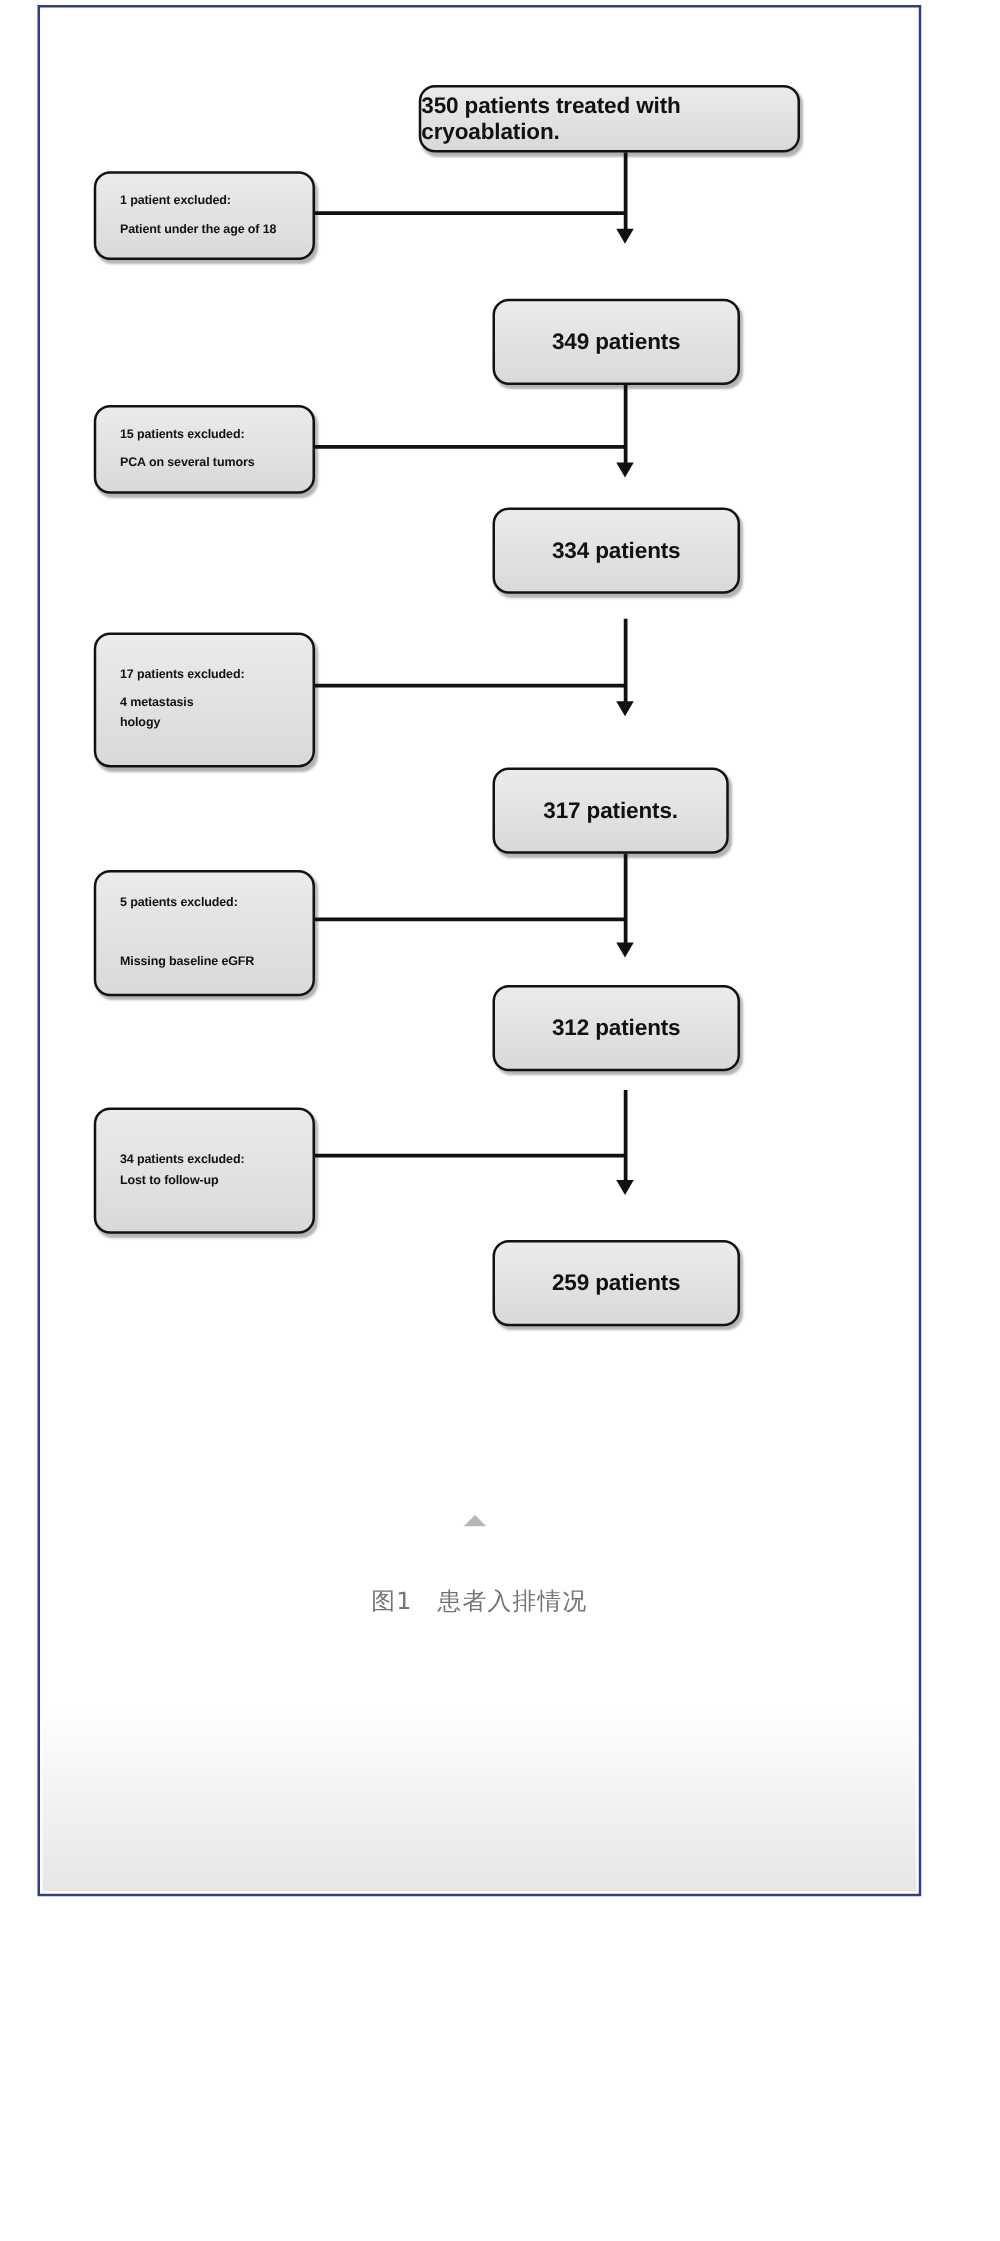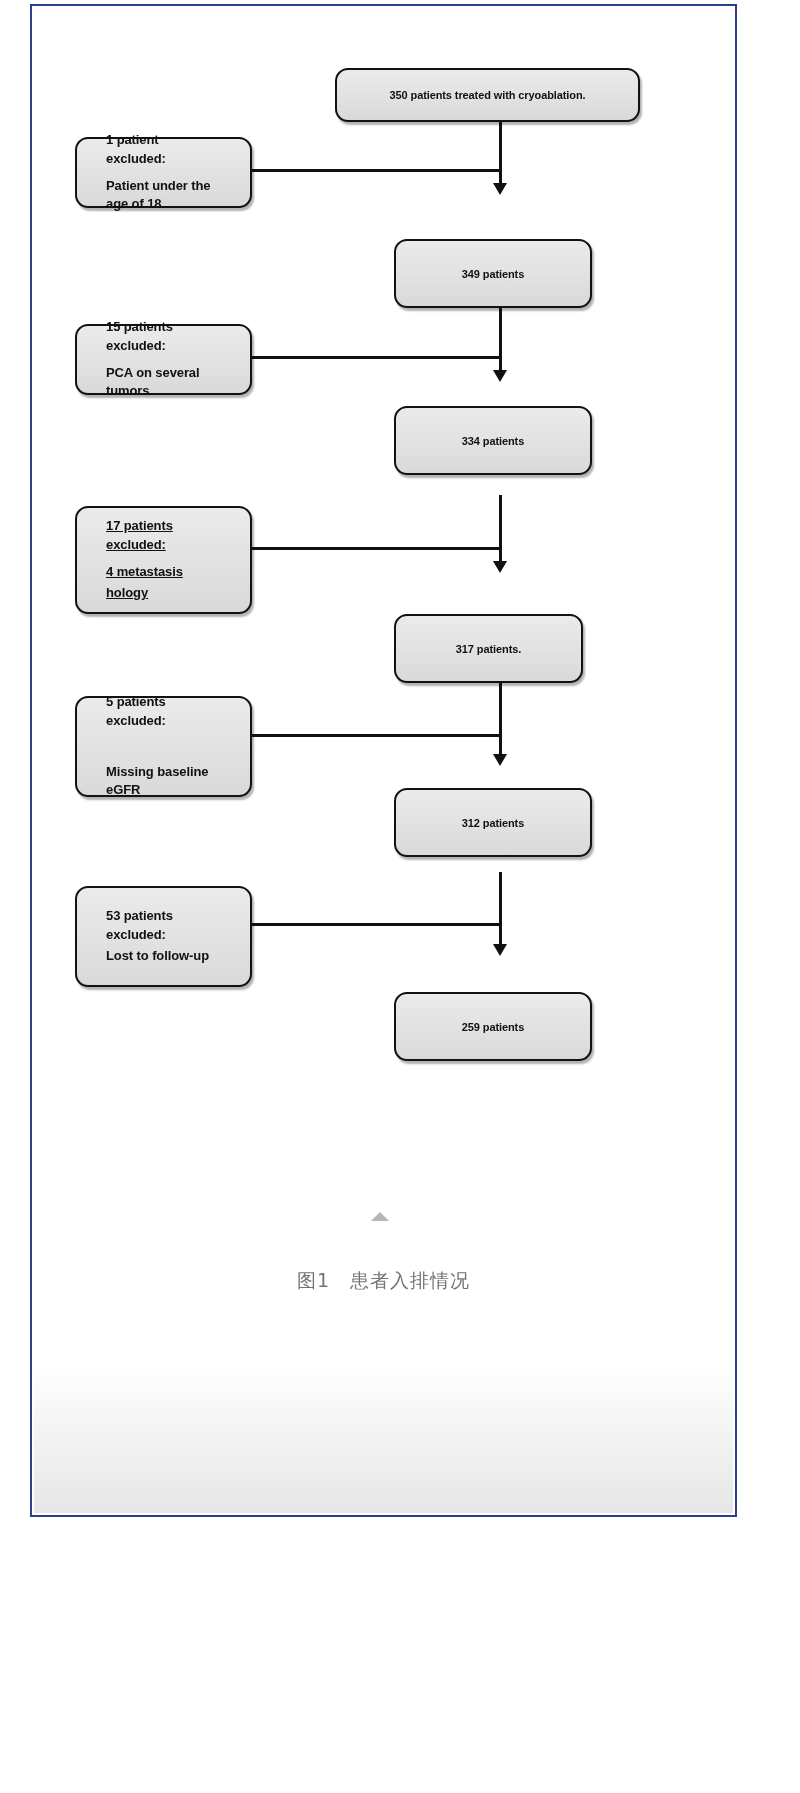--- a/index.html
+++ b/index.html
@@ -59,27 +59,27 @@
     letter-spacing: -0.1px;
     display: flex;
     flex-direction: column;
     justify-content: center;
     background-image: linear-gradient(to bottom, #ebebeb 0%, #e3e3e3 45%, #d9d9d9 100%);
   }
 
   .node.result {
     align-items: center;
     justify-content: center;
-    font-size: 11px;
+    font-size: 18px;
   }
 
   .node.exclusion {
     align-items: flex-start;
-    padding: 0 29px;
-    font-size: 13px;
+    padding: 0 19px;
+    font-size: 10px;
   }
 
   .node.exclusion .ln {
     display: block;
     line-height: 1.45;
   }
   .node.exclusion .ln + .ln {
     margin-top: 8px;
   }
   .node.exclusion .ln.tight + .ln.tight {
@@ -162,21 +162,21 @@
     </div>
     <div class="hline" style="left:220px; top:350px; width:249px;"></div>
 
     <div class="node result" style="left:362px; top:400px; width:198px; height:69px;text-align:right;">
       <span>334 patients</span>
     </div>
 
     <div class="vline" style="left:467px; top:489px; height:70px;"></div>
     <div class="arrowhead" style="left:461px; top:555px;"></div>
 
-    <div class="node exclusion" style="left:43px; top:500px; width:177px; height:108px;text-decoration:underline;">
+    <div class="node exclusion" style="left:43px; top:500px; width:177px; height:108px;">
       <span class="ln">17 patients excluded:</span>
       <span class="ln tight">4 metastasis</span>
       <span class="ln tight">hology</span>
     </div>
     <div class="hline" style="left:220px; top:541px; width:249px;"></div>
 
     <div class="node result" style="left:362px; top:608px; width:189px; height:69px;">
       <span>317 patients.</span>
     </div>
 
@@ -190,21 +190,21 @@
     <div class="hline" style="left:220px; top:728px; width:249px;"></div>
 
     <div class="node result" style="left:362px; top:782px; width:198px; height:69px;">
       <span>312 patients</span>
     </div>
 
     <div class="vline" style="left:467px; top:866px; height:76px;"></div>
     <div class="arrowhead" style="left:461px; top:938px;"></div>
 
     <div class="node exclusion" style="left:43px; top:880px; width:177px; height:101px;">
-      <span class="ln tight">53 patients excluded:</span>
+      <span class="ln tight">34 patients excluded:</span>
       <span class="ln tight">Lost to follow-up</span>
     </div>
     <div class="hline" style="left:220px; top:917px; width:249px;"></div>
 
     <div class="node result" style="left:362px; top:986px; width:198px; height:69px;">
       <span>259 patients</span>
     </div>
 
     <div id="collapse-marker"></div>
 

